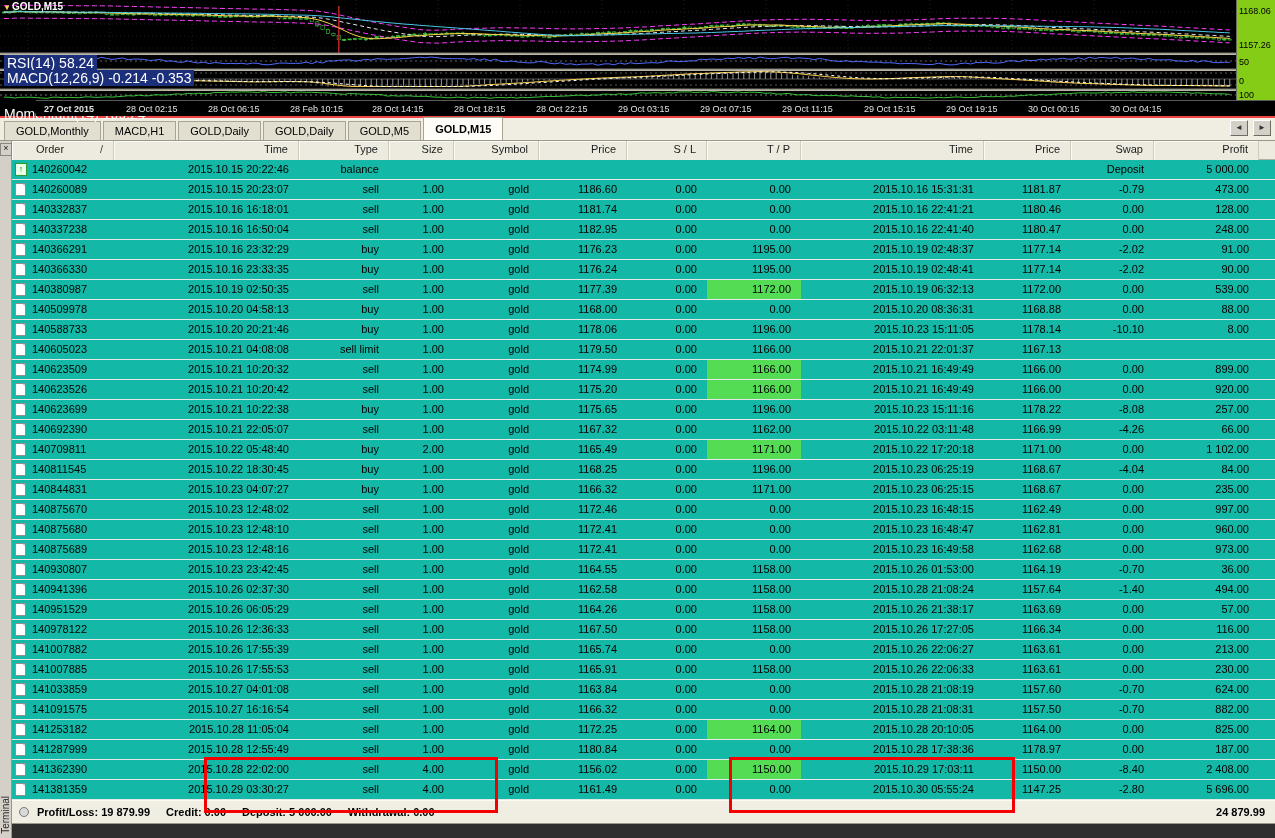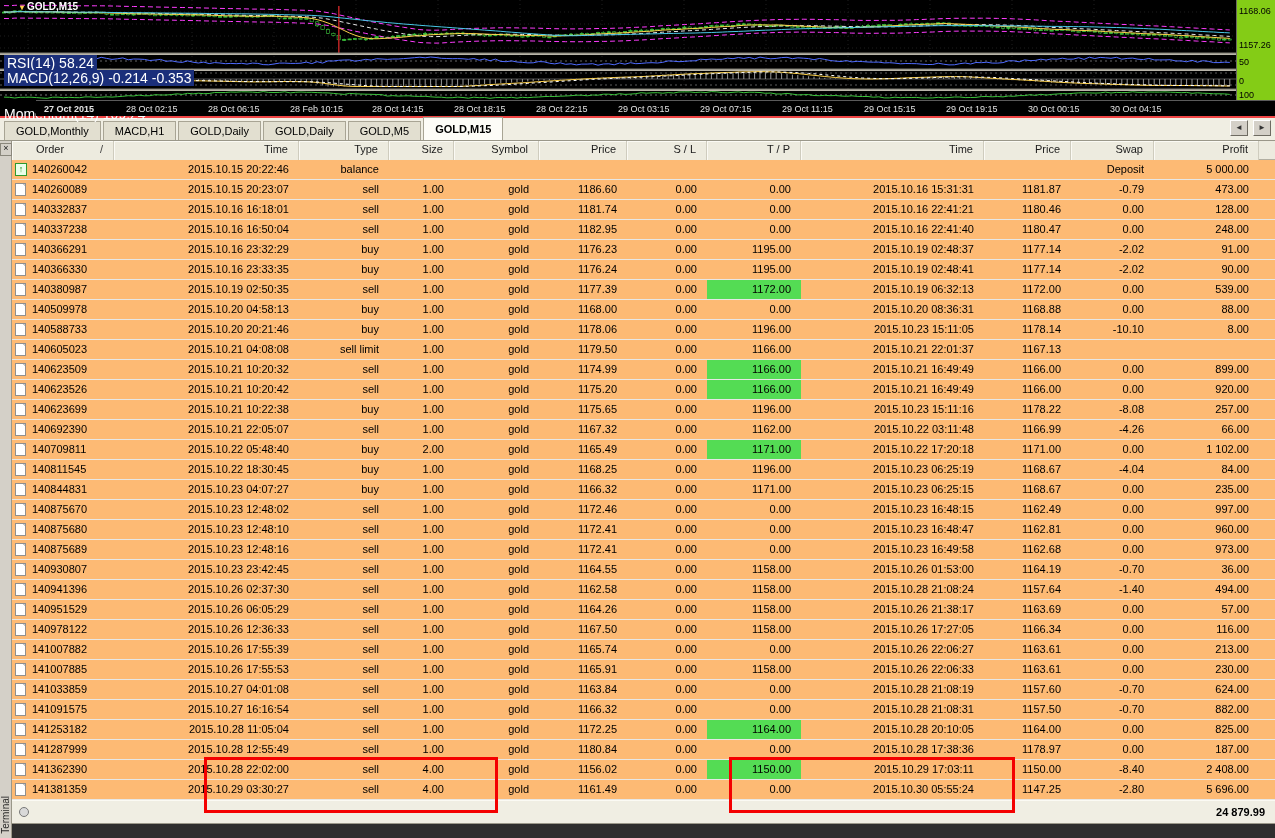--- a/index.html
+++ b/index.html
@@ -2,21 +2,21 @@
 <html><head>
 <meta charset="utf-8">
 <style>
   html,body{margin:0;padding:0;background:#888;}
   .app{position:relative;width:1275px;height:838px;background:#d4d0c8;overflow:hidden;
        font-family:"Liberation Sans",sans-serif;font-size:11px;color:#000;}
 
   
   .chart{position:absolute;left:0;top:0;width:1275px;height:116px;background:#000;}
   .chart svg{position:absolute;left:0;top:0;}
-  .sym-label{position:absolute;left:20px;top:1px;color:#fff;font-size:10px;font-weight:bold;z-index:5;}
+  .sym-label{position:absolute;left:5px;top:1px;color:#fff;font-size:10px;font-weight:bold;z-index:5;}
   .sym-label .dd{color:#ffd24a;font-size:8px;margin-right:3px;}
   .pane-label{position:absolute;left:4px;font-size:14px;color:#fff;z-index:5;white-space:nowrap;}
   .pane-label.sel{background:#1b2f7a;padding:0 3px;}
   .price-scale{position:absolute;right:0;top:0;width:38px;height:100px;background:#84cc16;border-left:1px solid #6e6b62;z-index:6;}
   .price-scale span{position:absolute;left:2px;font-size:9px;color:#000;white-space:nowrap;}
   .time-axis{position:absolute;left:0;top:100px;width:1275px;height:16px;background:#000;border-top:1px solid #5a5a5a;box-sizing:border-box;z-index:6;margin-left:36px;}
   .time-axis span{position:absolute;top:3px;color:#e2e2e2;font-size:9px;white-space:nowrap;}
   .time-axis span:first-child{font-weight:bold;}
 
   
@@ -33,21 +33,21 @@
   
   .side-strip{position:absolute;left:0;top:141px;width:12px;height:697px;background:#d4d0c8;
        border-right:1px solid #9a9789;box-sizing:border-box;z-index:4;}
   .side-close{width:10px;height:11px;line-height:9px;text-align:center;font-size:9px;color:#222;
        border:1px solid #8a877c;background:#d4d0c8;margin:2px 0 0 0;cursor:pointer;}
   .side-label{position:absolute;left:0;bottom:4px;writing-mode:vertical-rl;transform:rotate(180deg);
        font-size:10px;color:#2a2a2a;white-space:nowrap;}
 
   .thead{position:absolute;left:12px;top:141px;width:1263px;height:19px;background:#edebdf;
        border-bottom:1px solid #b2afa2;box-sizing:border-box;white-space:nowrap;z-index:2;}
-  .rows{position:absolute;left:12px;top:160px;width:1263px;height:640px;background:#fdba74;overflow:hidden;z-index:1;}
+  .rows{position:absolute;left:12px;top:160px;width:1263px;height:640px;background:#14b8a6;overflow:hidden;z-index:1;}
 
   .cell{display:inline-block;vertical-align:top;height:100%;box-sizing:border-box;
         padding-right:10px;text-align:right;overflow:hidden;white-space:nowrap;}
   .c0{width:102px;text-align:left;padding-left:3px;padding-right:0;}
   .c1{width:185px;} .c2{width:90px;} .c3{width:65px;} .c4{width:85px;} .c5{width:88px;}
   .c6{width:80px;} .c7{width:94px;} .c8{width:183px;} .c9{width:87px;} .c10{width:83px;} .c11{width:105px;}
 
   .hc{height:19px;line-height:17px;color:#1c1c1c;background:#edebdf;position:relative;
       border-right:1px solid #cfccbe;box-shadow:inset 1px 1px 0 #fbfaf4;}
   .hc.c0{padding-left:24px;}
@@ -890,21 +890,21 @@
       <div class="row"><span class="cell c0"><span class="ico-doc"></span>141007885</span><span class="cell c1">2015.10.26 17:55:53</span><span class="cell c2">sell</span><span class="cell c3">1.00</span><span class="cell c4">gold</span><span class="cell c5">1165.91</span><span class="cell c6">0.00</span><span class="cell c7">1158.00</span><span class="cell c8">2015.10.26 22:06:33</span><span class="cell c9">1163.61</span><span class="cell c10">0.00</span><span class="cell c11">230.00</span></div>
       <div class="row"><span class="cell c0"><span class="ico-doc"></span>141033859</span><span class="cell c1">2015.10.27 04:01:08</span><span class="cell c2">sell</span><span class="cell c3">1.00</span><span class="cell c4">gold</span><span class="cell c5">1163.84</span><span class="cell c6">0.00</span><span class="cell c7">0.00</span><span class="cell c8">2015.10.28 21:08:19</span><span class="cell c9">1157.60</span><span class="cell c10">-0.70</span><span class="cell c11">624.00</span></div>
       <div class="row"><span class="cell c0"><span class="ico-doc"></span>141091575</span><span class="cell c1">2015.10.27 16:16:54</span><span class="cell c2">sell</span><span class="cell c3">1.00</span><span class="cell c4">gold</span><span class="cell c5">1166.32</span><span class="cell c6">0.00</span><span class="cell c7">0.00</span><span class="cell c8">2015.10.28 21:08:31</span><span class="cell c9">1157.50</span><span class="cell c10">-0.70</span><span class="cell c11">882.00</span></div>
       <div class="row"><span class="cell c0"><span class="ico-doc"></span>141253182</span><span class="cell c1">2015.10.28 11:05:04</span><span class="cell c2">sell</span><span class="cell c3">1.00</span><span class="cell c4">gold</span><span class="cell c5">1172.25</span><span class="cell c6">0.00</span><span class="cell c7 hl">1164.00</span><span class="cell c8">2015.10.28 20:10:05</span><span class="cell c9">1164.00</span><span class="cell c10">0.00</span><span class="cell c11">825.00</span></div>
       <div class="row"><span class="cell c0"><span class="ico-doc"></span>141287999</span><span class="cell c1">2015.10.28 12:55:49</span><span class="cell c2">sell</span><span class="cell c3">1.00</span><span class="cell c4">gold</span><span class="cell c5">1180.84</span><span class="cell c6">0.00</span><span class="cell c7">0.00</span><span class="cell c8">2015.10.28 17:38:36</span><span class="cell c9">1178.97</span><span class="cell c10">0.00</span><span class="cell c11">187.00</span></div>
       <div class="row"><span class="cell c0"><span class="ico-doc"></span>141362390</span><span class="cell c1">2015.10.28 22:02:00</span><span class="cell c2">sell</span><span class="cell c3">4.00</span><span class="cell c4">gold</span><span class="cell c5">1156.02</span><span class="cell c6">0.00</span><span class="cell c7 hl">1150.00</span><span class="cell c8">2015.10.29 17:03:11</span><span class="cell c9">1150.00</span><span class="cell c10">-8.40</span><span class="cell c11">2 408.00</span></div>
       <div class="row"><span class="cell c0"><span class="ico-doc"></span>141381359</span><span class="cell c1">2015.10.29 03:30:27</span><span class="cell c2">sell</span><span class="cell c3">4.00</span><span class="cell c4">gold</span><span class="cell c5">1161.49</span><span class="cell c6">0.00</span><span class="cell c7">0.00</span><span class="cell c8">2015.10.30 05:55:24</span><span class="cell c9">1147.25</span><span class="cell c10">-2.80</span><span class="cell c11">5 696.00</span></div>
     </div>
 
   <div class="statusbar">
-    <span class="status-led"></span>
+    <span class="status-led"></span><span id="status-items"><span class="status-item">Profit/Loss: 19 879.99</span><span class="status-item">Credit: 0.00</span><span class="status-item">Deposit: 5 000.00</span><span class="status-item">Withdrawal: 0.00</span></span>
     <span class="status-total">24 879.99</span>
   </div>
   <div class="bottom-strip"></div>
 
   <div class="anno anno1"></div>
   <div class="anno anno2"></div>
 
 </div>
 
 </body></html>

